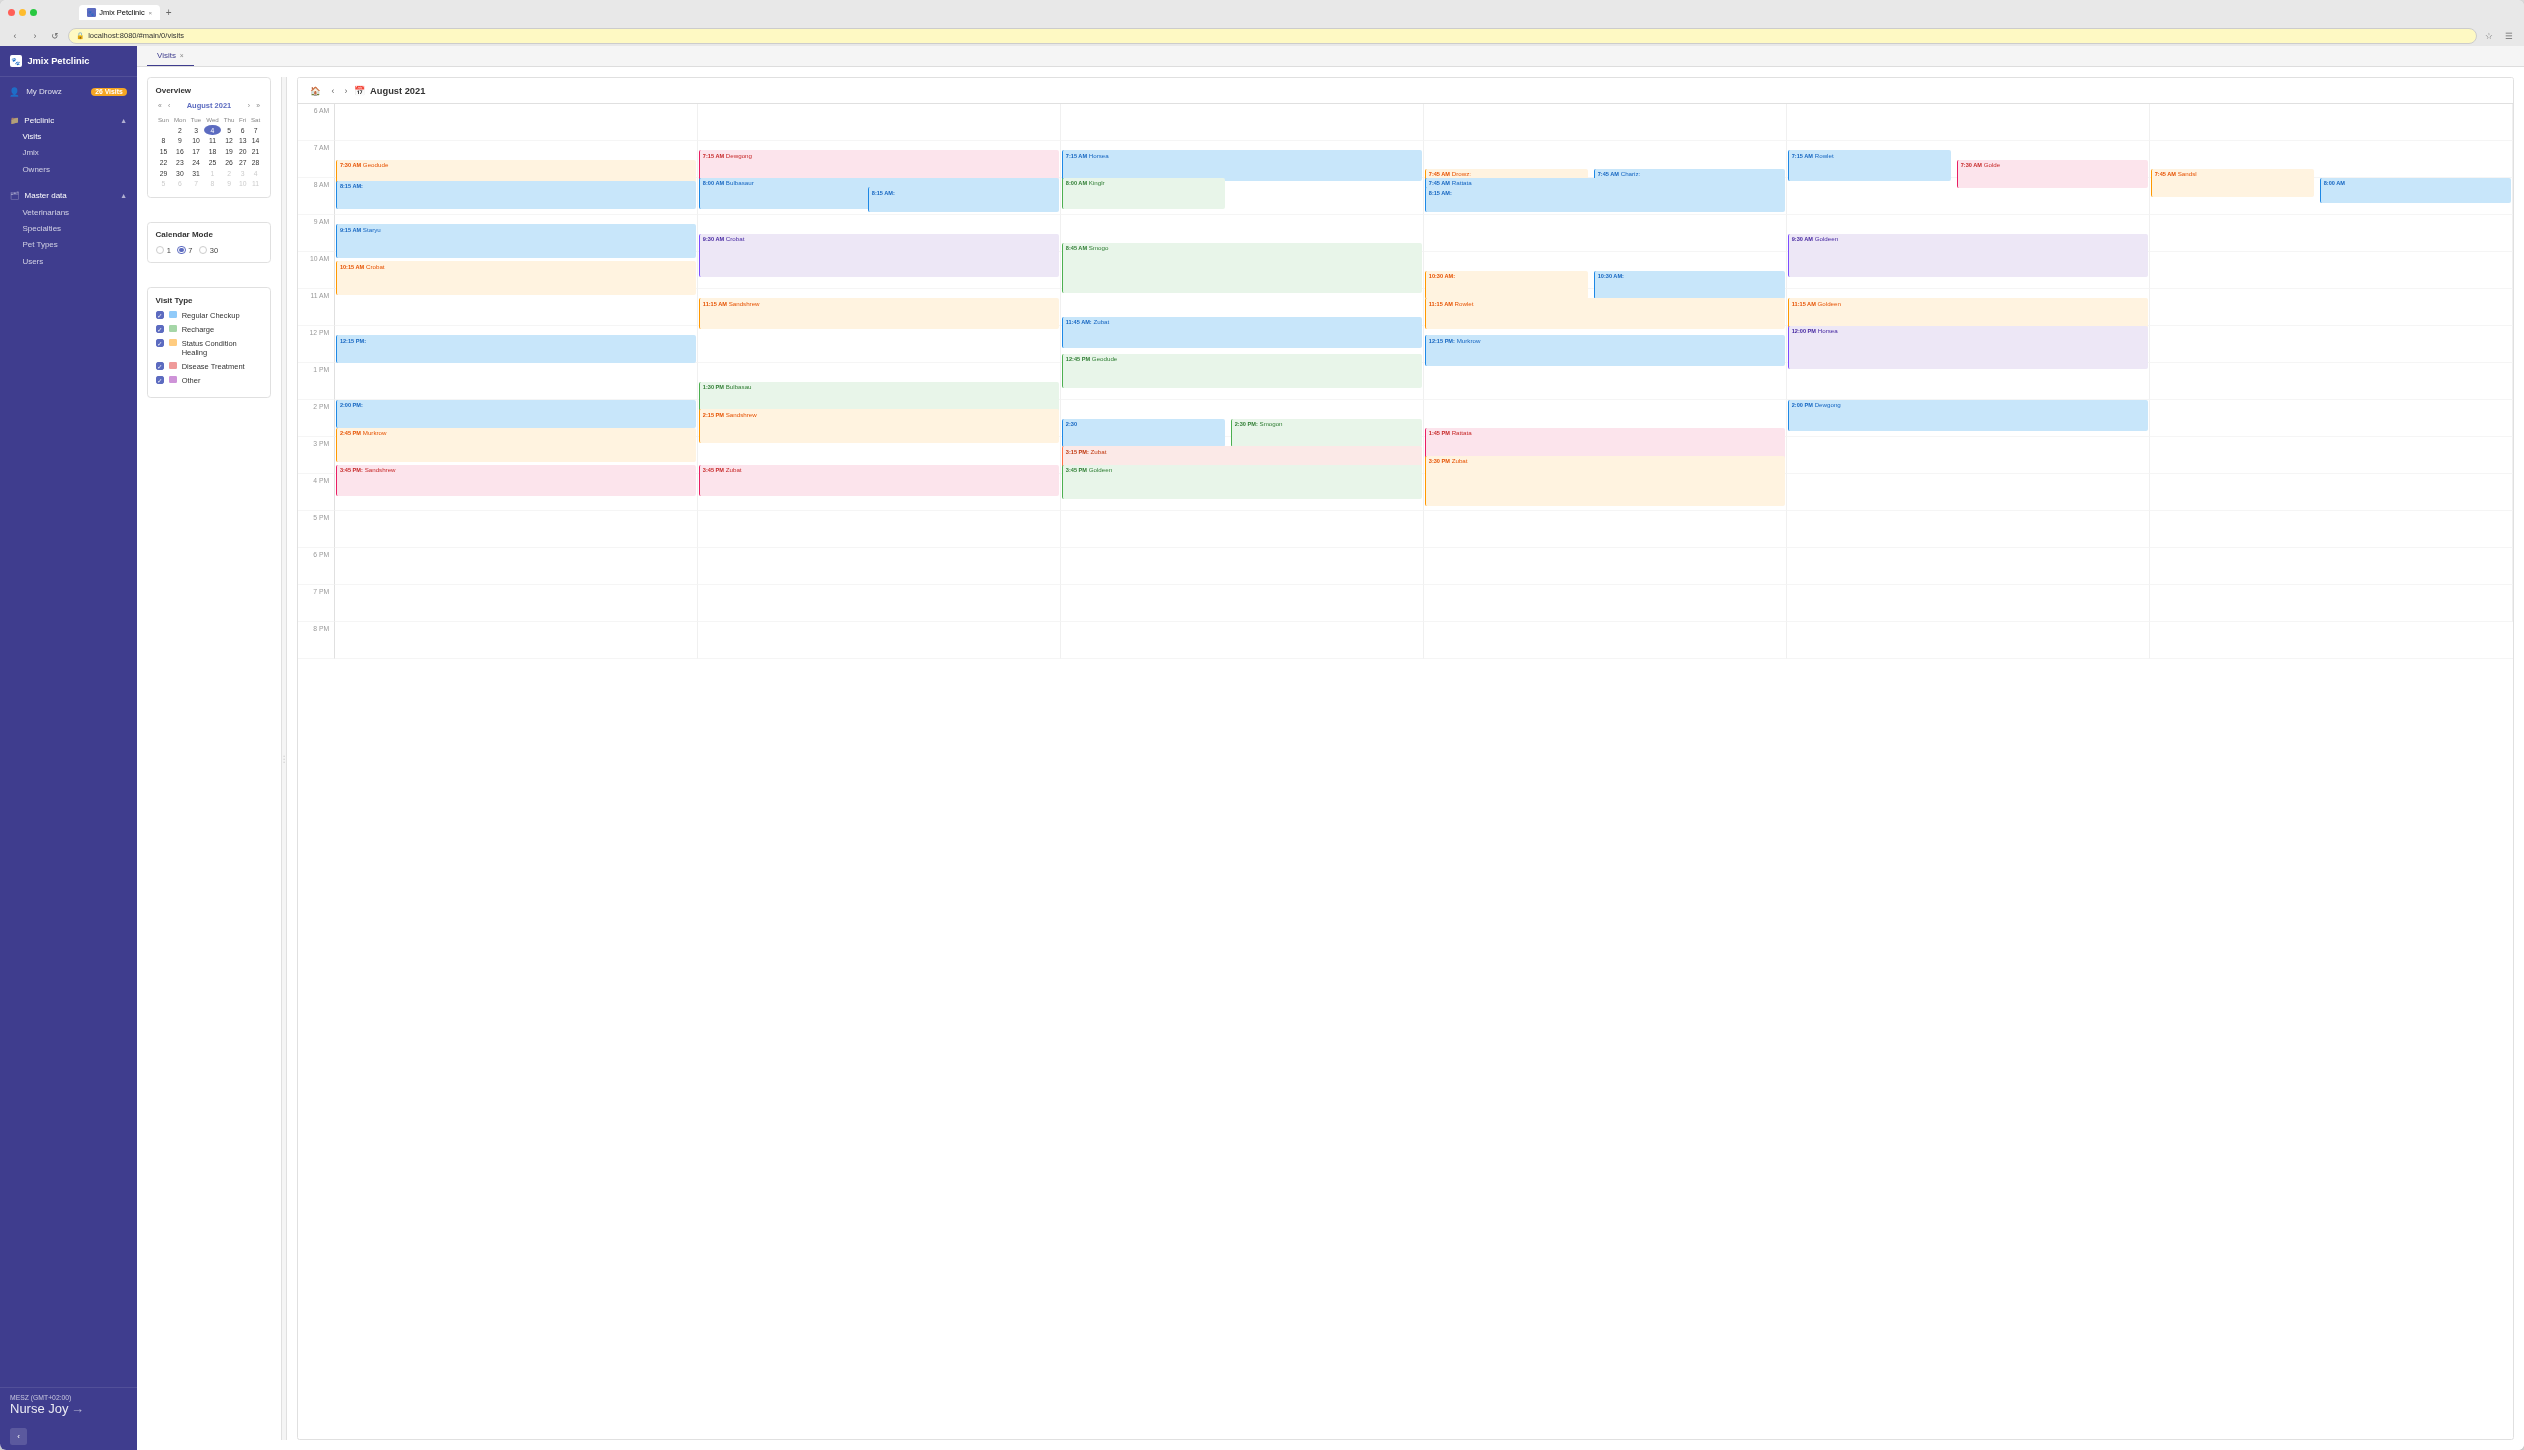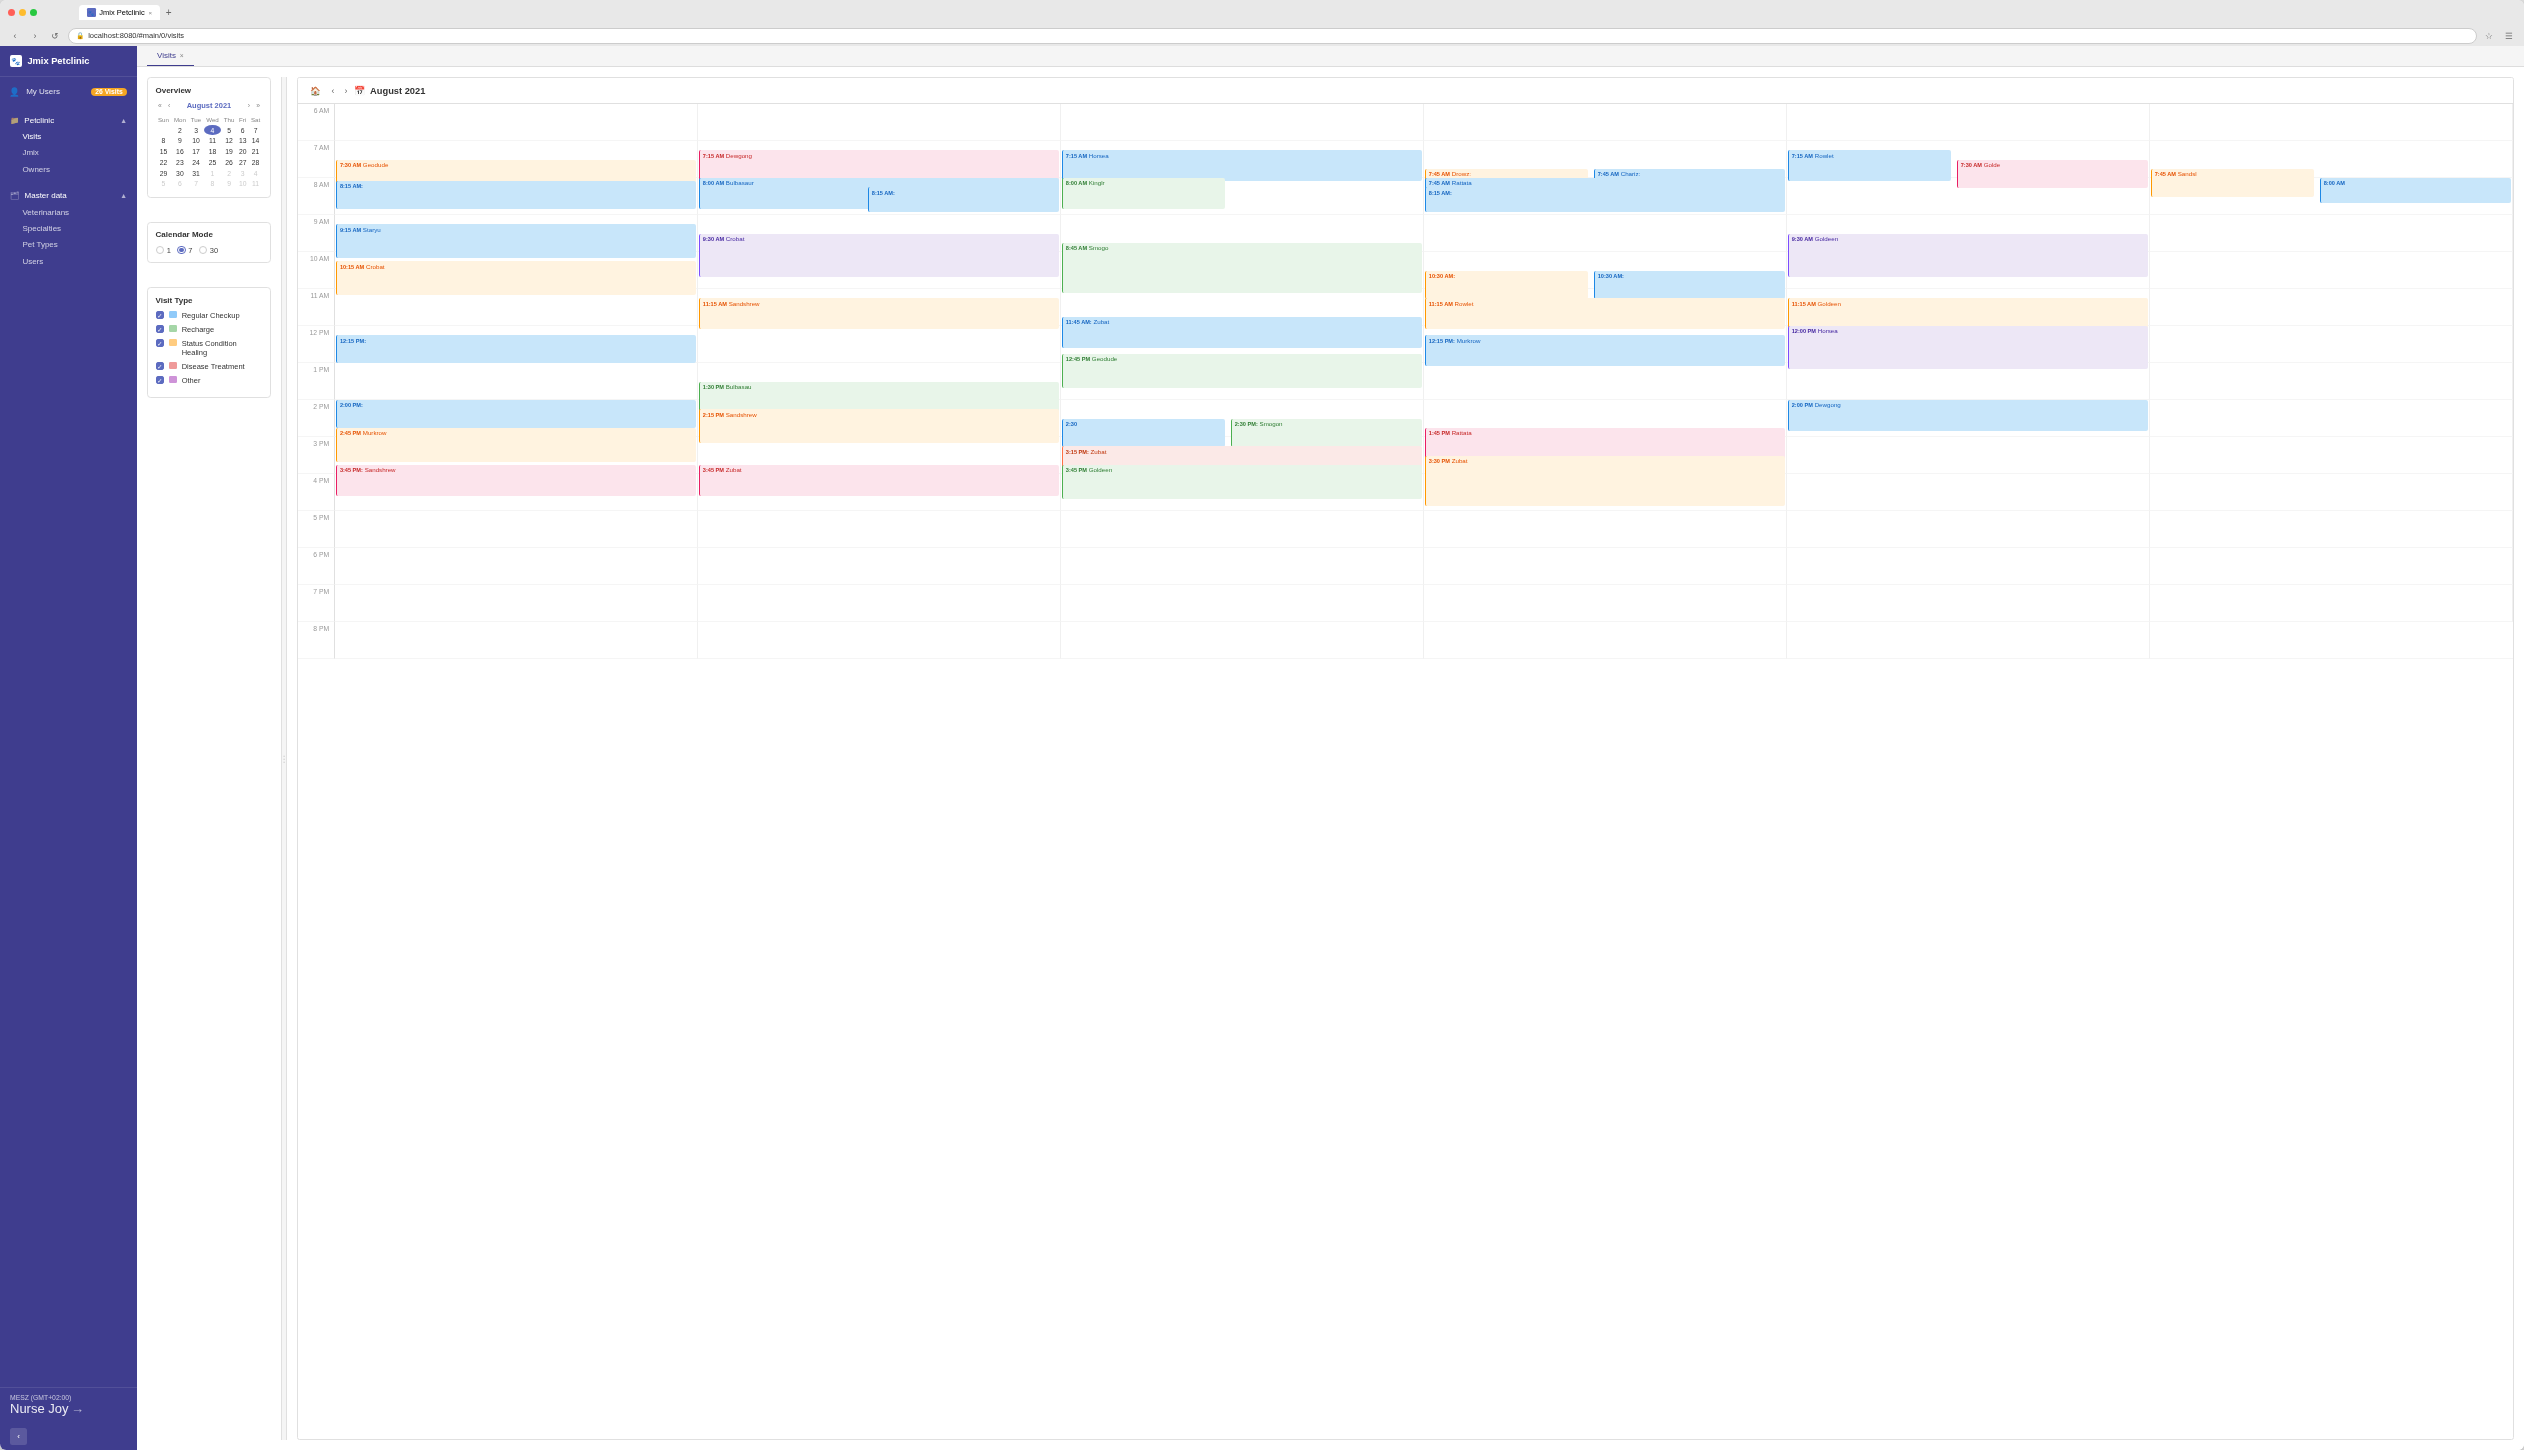--- a/index.html
+++ b/index.html
@@ -12,21 +12,21 @@
     .dot { width: 7.5px; height: 7.5px; border-radius: 50%; }
     .dot-red { background: #ff5f57; }
     .dot-yellow { background: #febc2e; }
     .dot-green { background: #28c840; }
     .browser-tab { background: white; border-radius: 3.7px 3.7px 0 0; padding: 3.1px 7.5px; display: flex; align-items: center; gap: 3.7px; font-size: 7.5px; }
     .tab-favicon { width: 8.7px; height: 8.7px; background: #5c6bc0; border-radius: 1.2px; display: flex; align-items: center; justify-content: center; color: white; font-size: 5px; }
     .tab-close { color: #888; font-size: 6.2px; cursor: pointer; }
     .new-tab-btn { background: none; border: none; color: #666; font-size: 10px; cursor: pointer; padding: 1.2px 3.7px; }
     .browser-addressbar { background: #e8e8e8; padding: 2.5px 7.5px; display: flex; align-items: center; gap: 5px; }
     .nav-btn { background: none; border: none; color: #666; font-size: 8.7px; cursor: pointer; width: 15px; height: 15px; display: flex; align-items: center; justify-content: center; border-radius: 2.5px; }
-    .address-bar { flex: 1; background: #ffffff; border: 0.6px solid #ccc; border-radius: 10px; padding: 2.5px 7.5px; font-size: 7.5px; color: #333; display: flex; align-items: center; gap: 3.7px; }
+    .address-bar { flex: 1; background: #fef9c3; border: 0.6px solid #ccc; border-radius: 10px; padding: 2.5px 7.5px; font-size: 7.5px; color: #333; display: flex; align-items: center; gap: 3.7px; }
     .address-bar-icon { color: #888; font-size: 6.8px; }
 
     
     .app-container { display: flex; flex: 1; overflow: hidden; background: white; }
 
     
     .sidebar { width: 137px; background: #3f3d8e; color: white; display: flex; flex-direction: column; flex-shrink: 0; }
     .sidebar-header { padding: 8.7px 10px; display: flex; align-items: center; gap: 5px; border-bottom: 0.6px solid rgba(255,255,255,0.1); }
     .sidebar-logo { width: 12.4px; height: 12.4px; background: white; border-radius: 1.9px; display: flex; align-items: center; justify-content: center; }
     .sidebar-logo-icon { color: #3f3d8e; font-size: 7.5px; font-weight: bold; }
@@ -164,21 +164,21 @@
       <div class="sidebar-header">
         <div class="sidebar-logo">
           <span class="sidebar-logo-icon">🐾</span>
         </div>
         <span class="sidebar-title">Jmix Petclinic</span>
       </div>
 
       <div class="sidebar-section">
         <div class="sidebar-item">
           <div class="sidebar-item-icon">👤</div>
-          <span>My Users</span>
+          <span>My Drowz</span>
           <span class="badge">26 Visits</span>
         </div>
       </div>
 
       <div class="sidebar-section">
         <div class="sidebar-group">
           <div class="sidebar-group-icon">📁</div>
           <span class="sidebar-group-label">Petclinic</span>
           <span class="sidebar-group-arrow">▲</span>
         </div>

